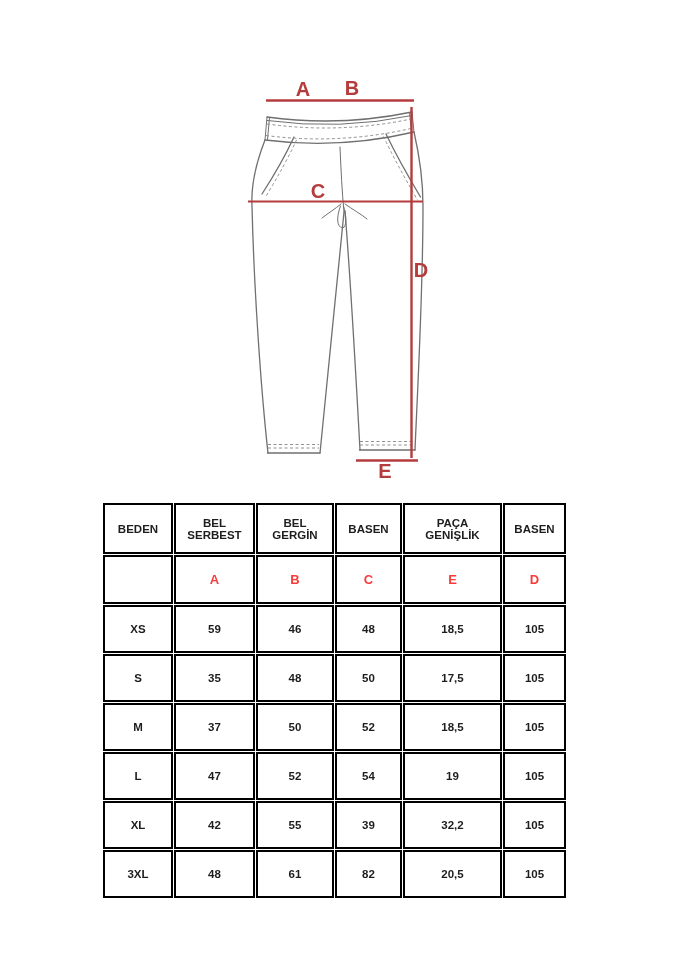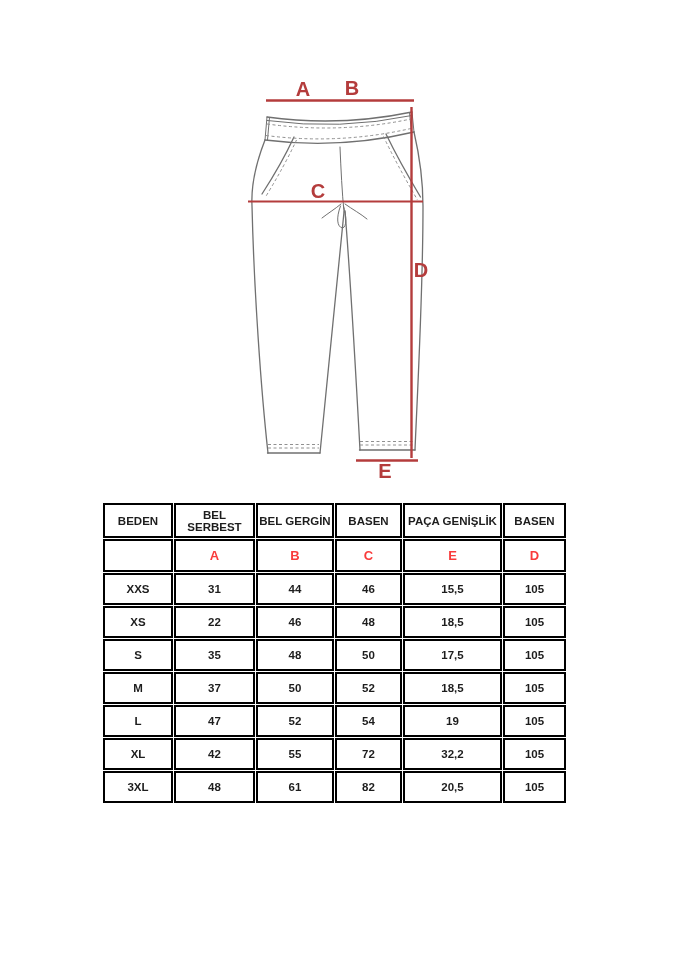--- a/index.html
+++ b/index.html
@@ -3,21 +3,21 @@
 <meta charset="utf-8">
 <style>
   html,body{margin:0;padding:0;background:#ffffff;}
   #canvas{position:relative;width:679px;height:960px;background:#ffffff;overflow:hidden;
           font-family:"Liberation Sans",sans-serif;}
   #pants-svg{position:absolute;left:0;top:0;}
   .red-label{font-family:"Liberation Sans",sans-serif;font-weight:bold;font-size:20px;fill:#b43c3c;}
   #size-table{position:absolute;left:102px;top:502px;border-collapse:separate;border-spacing:1px;
               table-layout:fixed;}
   #size-table th,#size-table td{border:2px solid #000000;background:#ffffff;text-align:center;
-              vertical-align:middle;padding:0;font-weight:bold;color:#1d1d1d;
+              vertical-align:middle;padding:8px;font-weight:bold;color:#1d1d1d;
               font-family:"Liberation Sans",sans-serif;}
   #size-table th{font-size:11.5px;height:31px;}
   #size-table td{font-size:11.5px;height:28px;}
   #size-table tr.letters-row td{height:29px;font-size:13px;color:#f93b3b;}
   col.c-beden{width:70px;} col.c-belserbest{width:81px;} col.c-belgergin{width:78px;}
   col.c-basen{width:67px;} col.c-paca{width:99px;} col.c-boyu{width:63px;}
 </style>
 </head>
 <body>
 
@@ -90,30 +90,22 @@
       </tr>
       <tr class="letters-row">
         <td></td>
         <td>A</td>
         <td>B</td>
         <td>C</td>
         <td>E</td>
         <td>D</td>
       </tr>
       <tr>
-        <td>XXS</td>
-        <td>31</td>
-        <td>44</td>
-        <td>46</td>
-        <td>15,5</td>
-        <td>105</td>
-      </tr>
-      <tr>
         <td>XS</td>
-        <td>22</td>
+        <td>59</td>
         <td>46</td>
         <td>48</td>
         <td>18,5</td>
         <td>105</td>
       </tr>
       <tr>
         <td>S</td>
         <td>35</td>
         <td>48</td>
         <td>50</td>
@@ -133,21 +125,21 @@
         <td>47</td>
         <td>52</td>
         <td>54</td>
         <td>19</td>
         <td>105</td>
       </tr>
       <tr>
         <td>XL</td>
         <td>42</td>
         <td>55</td>
-        <td>72</td>
+        <td>39</td>
         <td>32,2</td>
         <td>105</td>
       </tr>
       <tr>
         <td>3XL</td>
         <td>48</td>
         <td>61</td>
         <td>82</td>
         <td>20,5</td>
         <td>105</td>

